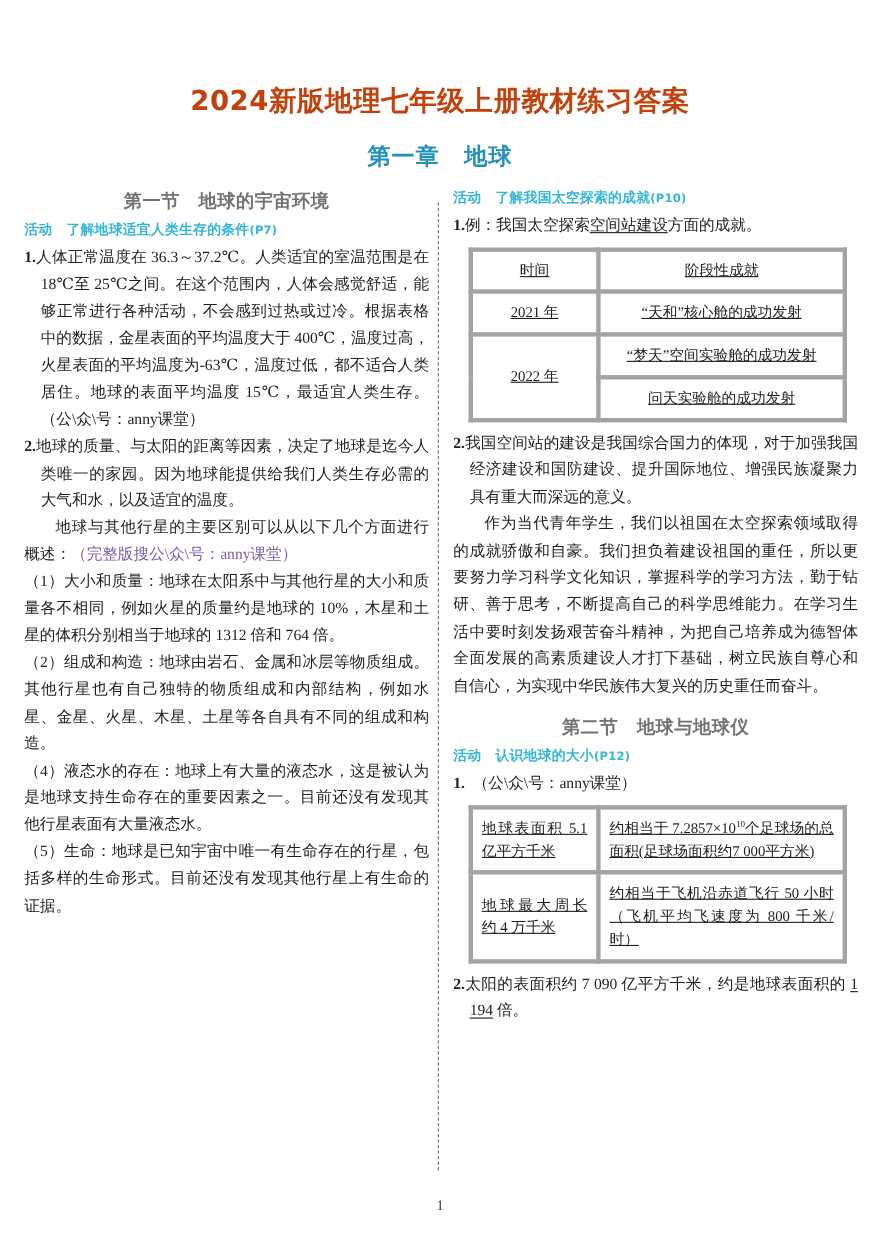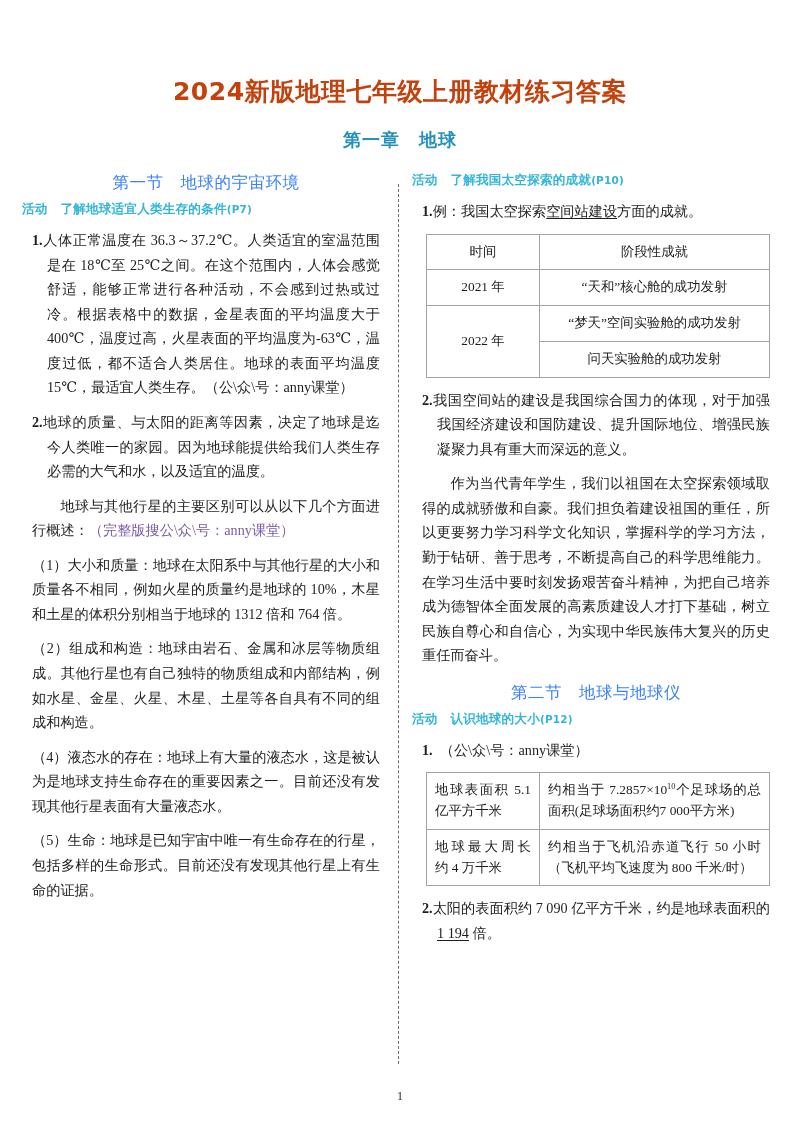--- a/index.html
+++ b/index.html
@@ -33,21 +33,21 @@
     letter-spacing: 0.5px;
     color: #c2410c;
     margin: 0;
     padding-top: 78px;
     line-height: 1.1;
   }
   .chapter-title {
     text-align: center;
     font-family: "DejaVu Sans", "Liberation Sans", sans-serif;
     font-weight: bold;
-    font-size: 18px;
+    font-size: 21px;
     color: #2591bb;
     margin: 0;
     padding-top: 22px;
     letter-spacing: 1px;
   }
 
   
   .columns {
     position: absolute;
     top: 172px;
@@ -69,44 +69,44 @@
     top: 12px;
     width: 0;
     height: 880px;
     border-left: 1px dashed #6e6e6e;
   }
 
   
   .sec-title {
     text-align: center;
     font-family: "DejaVu Sans", "Liberation Sans", sans-serif;
-    font-weight: normal;
+    font-weight: bold;
     font-size: 16.5px;
-    color: #3b82f6;
+    color: #737373;
     margin: 0 0 7px 0;
     letter-spacing: 0.5px;
   }
   .sec-title.spaced { margin-top: 14px; }
 
   .activity {
     font-family: "DejaVu Sans", "Liberation Sans", sans-serif;
     font-weight: bold;
     font-size: 12.6px;
     color: #35b6d8;
     margin: 0 0 4px 0;
     letter-spacing: 0.2px;
   }
   .activity .pg {
     font-size: 10.5px;
     font-weight: bold;
   }
 
   
   p.item, p.para, p.indent {
-    margin: 10px;
+    margin: 0;
     font-size: 14.2px;
     line-height: 1.73;
     text-align: justify;
     text-justify: inter-ideograph;
     color: #1f1d1e;
   }
   p.item {
     padding-left: 15px;
     text-indent: -15px;
   }
@@ -121,23 +121,24 @@
   
   table.doc-table {
     border-collapse: collapse;
     width: 344px;
     margin: 7px 0 7px 14px;
     font-size: 13.4px;
     line-height: 1.55;
     color: #1f1d1e;
   }
   table.doc-table td {
-    border: 1px solid #a3a3a3;
+    border: 4px solid #a3a3a3;
     padding: 7px 8px;
     vertical-align: middle;
+    text-decoration: underline;
   }
   table.doc-table td.c { text-align: center; }
   table.doc-table td.j {
     text-align: justify;
     text-justify: inter-ideograph;
   }
   table.doc-table td.narrow { width: 96px; }
   sup { font-size: 0.62em; vertical-align: super; }
 
   

